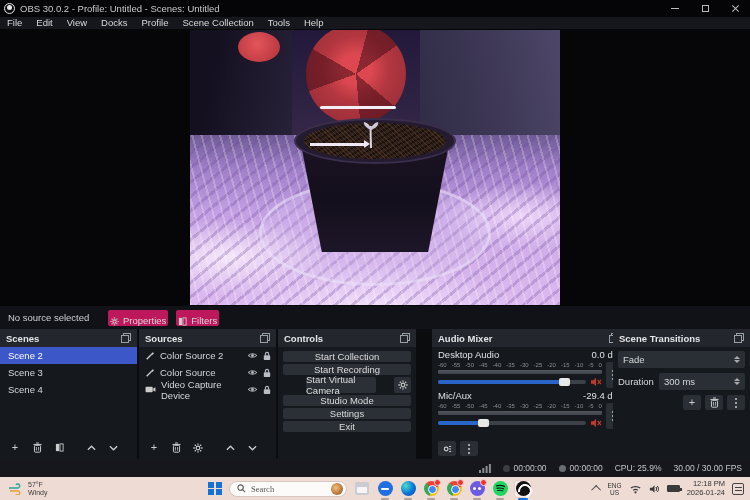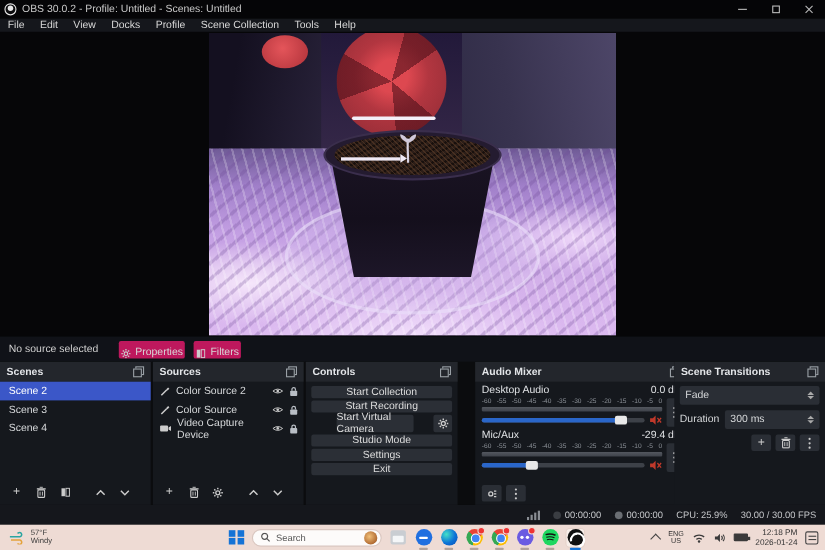--- a/index.html
+++ b/index.html
@@ -118,21 +118,21 @@
   .dot.stream { background:#3a3d42; } .dot.rec { background:#6a6e73; }
 
   
   .taskbar { position:absolute; left:0; top:477px; width:750px; height:23px; background:#eedbd4; display:flex; align-items:center; color:#333; }
   .tb-weather { display:flex; align-items:center; gap:4px; margin-left:8px; width:200px; }
   .tb-wtxt { font-size:7px; line-height:8px; color:#3a3a3a; }
   .tb-center { display:flex; align-items:center; gap:7px; }
   .startlogo { width:14px; height:14px; display:grid; grid-template-columns:6px 6px; grid-template-rows:6px 6px; gap:1.5px; }
   .startlogo b { background:#1573d6; }
   .searchpill { width:118px; height:16px; background:#fdfbfa; border:1px solid #d9c6bf; border-radius:9px; display:flex; align-items:center; padding:0 3px 0 7px; gap:5px; font-size:8.5px; color:#555; }
-  .searchpill .sp { flex:1; }
+  .searchpill .sp { flex:1;font-family:Liberation Serif, serif; }
   .foodimg { width:12px; height:12px; border-radius:50%; background:radial-gradient(circle at 40% 40%, #f2c079, #b06a32 70%, #7a4a22); }
   .tbicon { width:16px; height:16px; position:relative; display:flex; align-items:center; justify-content:center; }
   .runline { position:absolute; bottom:-3px; left:4px; width:8px; height:2px; border-radius:1px; background:#b2a29b; }
   .tbicon.active { background:#f8eee9; border-radius:3px; box-shadow:0 0 0 1px #e6d2ca; }
   .tbicon.active .runline { background:#1573d6; width:10px; left:3px; }
   .ic-circle { width:15px; height:15px; border-radius:50%; }
   .ic-explorer { width:14px; height:13px; border-radius:2px; background:#c9cdd2; position:relative; }
   .ic-explorer::after { content:""; position:absolute; left:2px; top:5px; width:10px; height:6px; background:#f4f6f8; border-radius:1px; }
   .ic-blueapp { background:#1f6fe0; position:relative; }
   .ic-blueapp::after { content:""; position:absolute; left:3.5px; top:6.5px; width:8px; height:2.5px; border-radius:2px; background:#fff; }

